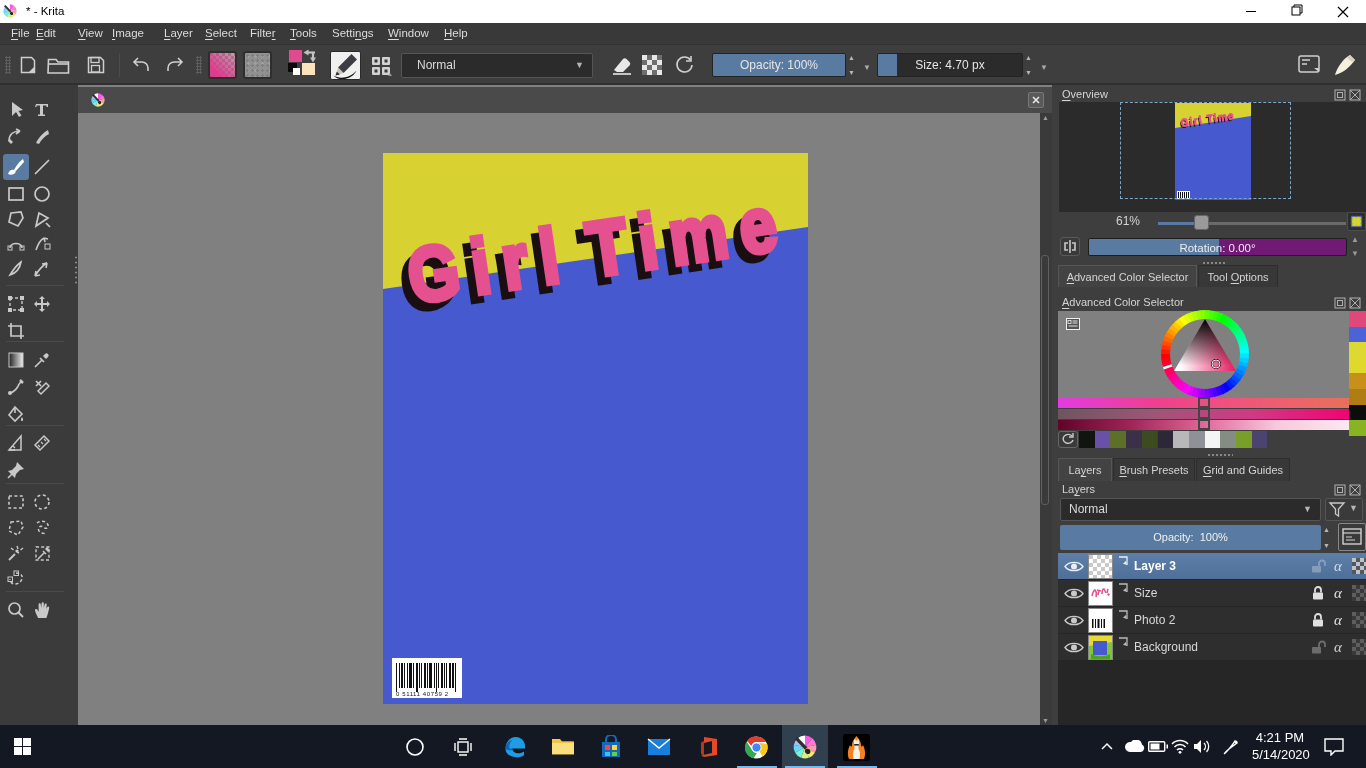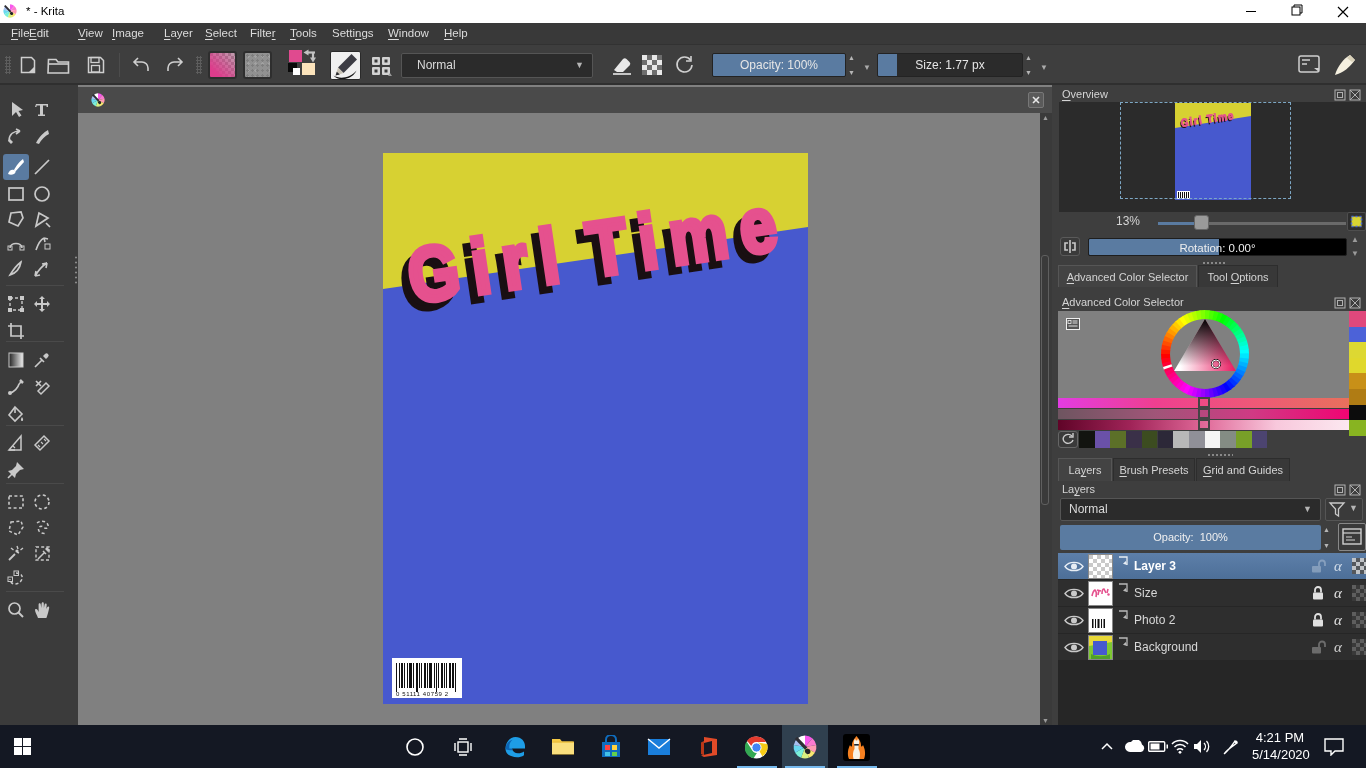--- a/index.html
+++ b/index.html
@@ -94,21 +94,21 @@
           <rect x="18" y="7" width="8" height="8" fill="none" stroke="#000"></rect>
           <path d="M20 7 L20 5 L28 5 L28 13 L26 13" fill="none" stroke="#000"></path>
         </svg></div>
     <div class="wbtn" style="right:0px"><svg width="46" height="23">
           <path d="M18 7 L28 17 M28 7 L18 17" stroke="#000" stroke-width="1.2"></path>
         </svg></div>
   </div>
 
   <div id="menubar" class="abs">
     <span class="mi" style="left:11px"><u>F</u>ile</span>
-    <span class="mi" style="left:29px"><u>E</u>dit</span>
+    <span class="mi" style="left:36px"><u>E</u>dit</span>
     <span class="mi" style="left:78px"><u>V</u>iew</span>
     <span class="mi" style="left:112px"><u>I</u>mage</span>
     <span class="mi" style="left:164px"><u>L</u>ayer</span>
     <span class="mi" style="left:205px"><u>S</u>elect</span>
     <span class="mi" style="left:250px">Filte<u>r</u></span>
     <span class="mi" style="left:290px"><u>T</u>ools</span>
     <span class="mi" style="left:332px">Setti<u>n</u>gs</span>
     <span class="mi" style="left:388px"><u>W</u>indow</span>
     <span class="mi" style="left:444px"><u>H</u>elp</span>
   </div>
@@ -204,21 +204,21 @@
 
     <div class="slider" style="left:712px;width:134px;">
       <div class="fill" style="width:134px"></div>
       <div class="lbl">Opacity: 100%</div>
     </div>
     <div class="spin" style="left:846px"></div>
     <span class="ddarrow" style="left:863px">▼</span>
 
     <div class="slider" style="left:877px;width:146px;">
       <div class="fill" style="width:19px"></div>
-      <div class="lbl">Size: 1.77 px</div>
+      <div class="lbl">Size: 4.70 px</div>
     </div>
     <div class="spin" style="left:1023px"></div>
     <span class="ddarrow" style="left:1040px">▼</span>
 
     <div class="abs" style="left:1052px;top:47px;width:28px;height:31px;border:1px solid #4e4e4e;border-radius:3px">
       <svg width="26" height="29" viewBox="0 0 26 29">
           <path d="M12 6 L12 24 L3 24 Z" fill="#dedede"></path>
           <path d="M15 6 L15 24 L24 24 Z" fill="#dedede"></path>
         </svg></div>
     <div class="abs" style="left:1083px;top:47px;width:11px;height:31px;border:1px solid #4e4e4e;border-radius:3px">
@@ -457,33 +457,33 @@
         <path d="M16 1 L26 11 M26 1 L16 11" stroke="#b0b0b0"></path>
       </svg>
       <div class="abs" style="left:7px;top:17px;width:307px;height:110px;background:#2b2b2b"></div>
       <div class="abs" style="left:123px;top:18px;width:76px;height:97px;background:#4759ce;overflow:hidden">
         <div style="position:absolute;width:76px;height:25px;background:#d7d132;clip-path:polygon(0 0,76px 0,76px 13px,0 25px)"></div>
         <div style="position:absolute;left:5px;top:14px;font-weight:bold;font-size:11.5px;color:#e5518e;-webkit-text-stroke:0.8px #e5518e;transform:rotate(-8.4deg) scaleX(0.85);transform-origin:0 0;text-shadow:-1.5px 1.5px 0 #221318;white-space:nowrap;letter-spacing:1.6px">Girl Time</div>
         <div style="position:absolute;left:2px;top:88px;width:13px;height:8px;background:#fff"></div>
         <div style="position:absolute;left:3px;top:89px;width:11px;height:6px;background:repeating-linear-gradient(90deg,#111 0 1px,#fff 1px 2px)"></div>
       </div>
       <div class="abs" style="left:68px;top:17px;width:171px;height:97px;border:1px dashed #7da7c4"></div>
-      <div class="abs" style="left:64px;top:129px;font-size:12px">13%</div>
+      <div class="abs" style="left:64px;top:129px;font-size:12px">61%</div>
       <div class="abs" style="left:106px;top:137px;width:188px;height:3px;background:#6a6a6a"></div>
       <div class="abs" style="left:106px;top:137px;width:42px;height:3px;background:#5a7ba1"></div>
       <div class="abs" style="left:142px;top:130px;width:15px;height:15px;background:#9a9a9a;border-radius:3px;border:1px solid #666"></div>
       <div class="abs" style="left:295px;top:127px;width:19px;height:19px;background:#2e2e2e;border:1px solid #4e4e4e;border-radius:2px"><svg width="17" height="17" viewBox="0 0 17 17">
           <rect x="3.5" y="3.5" width="10" height="10" fill="#d8d432"></rect>
           <rect x="3.5" y="3.5" width="10" height="10" fill="none" stroke="#4a6ad8" stroke-width="1.6" stroke-dasharray="2 2"></rect>
         </svg></div>
       <div class="abs" style="left:8px;top:152px;width:20px;height:19px;background:#3a3a3a;border:1px solid #5a5a5a;border-radius:3px"><svg width="18" height="17" viewBox="0 0 18 17">
           <path d="M9 2 v13" stroke="#c9c9c9" stroke-width="1.6"></path>
           <path d="M7 5 H4 v7 h3 M11 5 h3 v7 h-3" fill="none" stroke="#c9c9c9" stroke-width="1.6"></path>
         </svg></div>
-      <div class="abs" style="left:36px;top:153px;width:259px;height:18px;background:#000000;border:1px solid #1e1e1e;border-radius:2px;overflow:hidden">
+      <div class="abs" style="left:36px;top:153px;width:259px;height:18px;background:#701a75;border:1px solid #1e1e1e;border-radius:2px;overflow:hidden">
         <div style="position:absolute;left:0;top:0;bottom:0;width:130px;background:#5a7ba1"></div>
         <div style="position:absolute;width:100%;text-align:center;line-height:18px;font-size:11.5px;color:#eee">Rotation: 0.00°</div>
       </div>
       <div class="abs" style="left:297px;top:152px;width:14px;height:19px">
         <span style="position:absolute;top:-2px;left:2px;font-size:8px;color:#9a9a9a">▲</span>
         <span style="position:absolute;bottom:-2px;left:2px;font-size:8px;color:#9a9a9a">▼</span>
       </div>
       <div class="abs" style="left:150px;top:176px;width:24px;height:4px;background-image:radial-gradient(#888 1px, transparent 1.2px);background-size:4px 4px"></div>
       <div class="tabs" style="left:6px;top:180px;width:306px;height:22px;font-size:11px">
         <div class="tab act" style="left:0;width:139px;line-height:22px"><u>A</u>dvanced Color Selector</div>

